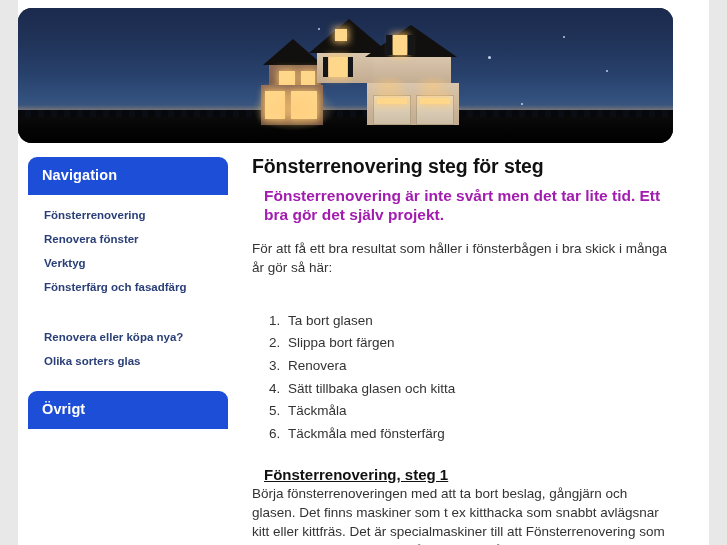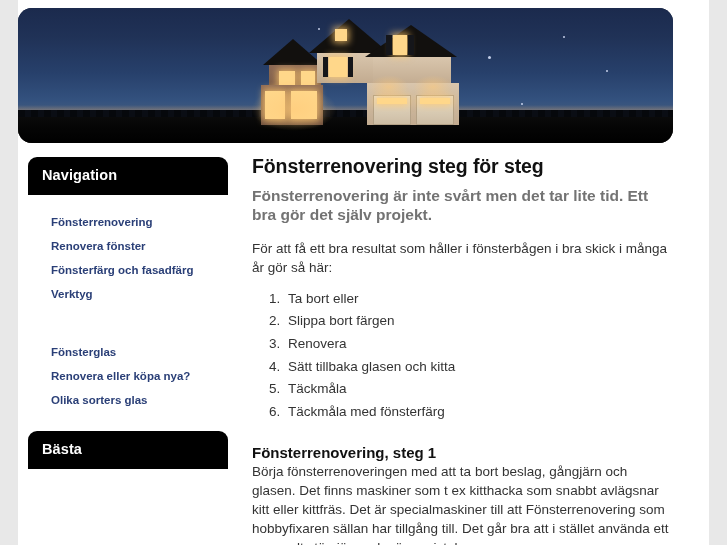--- a/index.html
+++ b/index.html
@@ -92,30 +92,30 @@
     width: 200px;
   }
   #content {
     position: absolute;
     left: 252px; top: 155px;
     width: 420px;
   }
 
   .navbox { margin-bottom: 0; }
   .navhead {
-    background: #000000;
+    background: #1d4ed8;
     color: #ffffff;
     font-size: 14.5px;
     font-weight: bold;
     padding: 11px 0 11px 14px;
     border-radius: 9px 9px 0 0;
     letter-spacing: .1px;
     line-height: 1.1;
   }
-  .navlist { list-style: none; margin: 7px; padding: 10px 0 0 0; }
+  .navlist { list-style: none; margin: 0; padding: 10px 0 0 0; }
   .navlist li { margin: 0 0 6px 0; }
   .navlist a {
     display: inline-block;
     color: #2a3f77;
     font-size: 11.5px;
     font-weight: bold;
     text-decoration: none;
     padding-left: 16px;
     line-height: 1.25;
   }
@@ -123,45 +123,46 @@
 
   h1.title {
     margin: 0 0 10px 0;
     font-size: 19.5px;
     font-weight: bold;
     color: #111111;
     letter-spacing: -.1px;
     line-height: 1.15;
   }
   h2.sub {
-    margin: 0 0 14px 0;
+    margin: 0 0 14px 12px;
     font-size: 15.5px;
     font-weight: bold;
-    color: #737373;
+    color: #a21caf;
     line-height: 1.22;
   }
   p.body {
-    margin: 0 0 10px 0;
+    margin: 0 0 32px 0;
     font-size: 13.5px;
     color: #333333;
     line-height: 1.42;
   }
   ol.steps {
     margin: 0 0 20px 0;
     padding-left: 32px;
     font-size: 13.5px;
     color: #333333;
     line-height: 1.68;
   }
   ol.steps li { padding-left: 4px; }
   h3.stephead {
-    margin: 0 0 1px 0;
+    margin: 0 0 1px 12px;
     font-size: 15px;
     font-weight: bold;
     color: #111111;
+    text-decoration: underline;
   }
   p.steptext {
     margin: 0;
     font-size: 13.5px;
     color: #333333;
     line-height: 1.42;
   }
 </style>
 </head>
 <body>
@@ -219,54 +220,53 @@
     </div>
   </div>
 
   <div id="sidebar">
 
     <div class="navbox">
       <div class="navhead">Navigation</div>
       <ul class="navlist">
         <li><a href="#">Fönsterrenovering</a></li>
         <li><a href="#">Renovera fönster</a></li>
+        <li><a href="#">Verktyg</a></li>
         <li><a href="#">Fönsterfärg och fasadfärg</a></li>
-        <li><a href="#">Verktyg</a></li>
       </ul>
     </div>
 
     <div class="gap"></div>
 
     <div class="navbox">
       <ul class="navlist">
-        <li><a href="#">Fönsterglas</a></li>
         <li><a href="#">Renovera eller köpa nya?</a></li>
         <li><a href="#">Olika sorters glas</a></li>
       </ul>
     </div>
 
     <div class="gap"></div>
 
     <div class="navbox">
-      <div class="navhead">Bästa</div>
+      <div class="navhead">Övrigt</div>
       <ul class="navlist">
         
         
       </ul>
     </div>
 
   </div>
 
   <div id="content">
     <h1 class="title">Fönsterrenovering steg för steg</h1>
     <h2 class="sub">Fönsterrenovering är inte svårt men det tar lite tid. Ett bra gör det själv projekt.</h2>
     <p class="body">För att få ett bra resultat som håller i fönsterbågen i bra skick i många år gör så här:</p>
 
     <ol class="steps">
-      <li>Ta bort eller</li>
+      <li>Ta bort glasen</li>
       <li>Slippa bort färgen</li>
       <li>Renovera</li>
       <li>Sätt tillbaka glasen och kitta</li>
       <li>Täckmåla</li>
       <li>Täckmåla med fönsterfärg</li>
     </ol>
 
     <h3 class="stephead">Fönsterrenovering, steg 1</h3>
     <p class="steptext">Börja fönsterrenoveringen med att ta bort beslag, gångjärn och glasen. Det finns maskiner som t ex kitthacka som snabbt avlägsnar kitt eller kittfräs. Det är specialmaskiner till att Fönsterrenovering som hobbyfixaren sällan har tillgång till. Det går bra att i stället använda ett gammalt stämjärn och värmepistol</p>
   </div>

